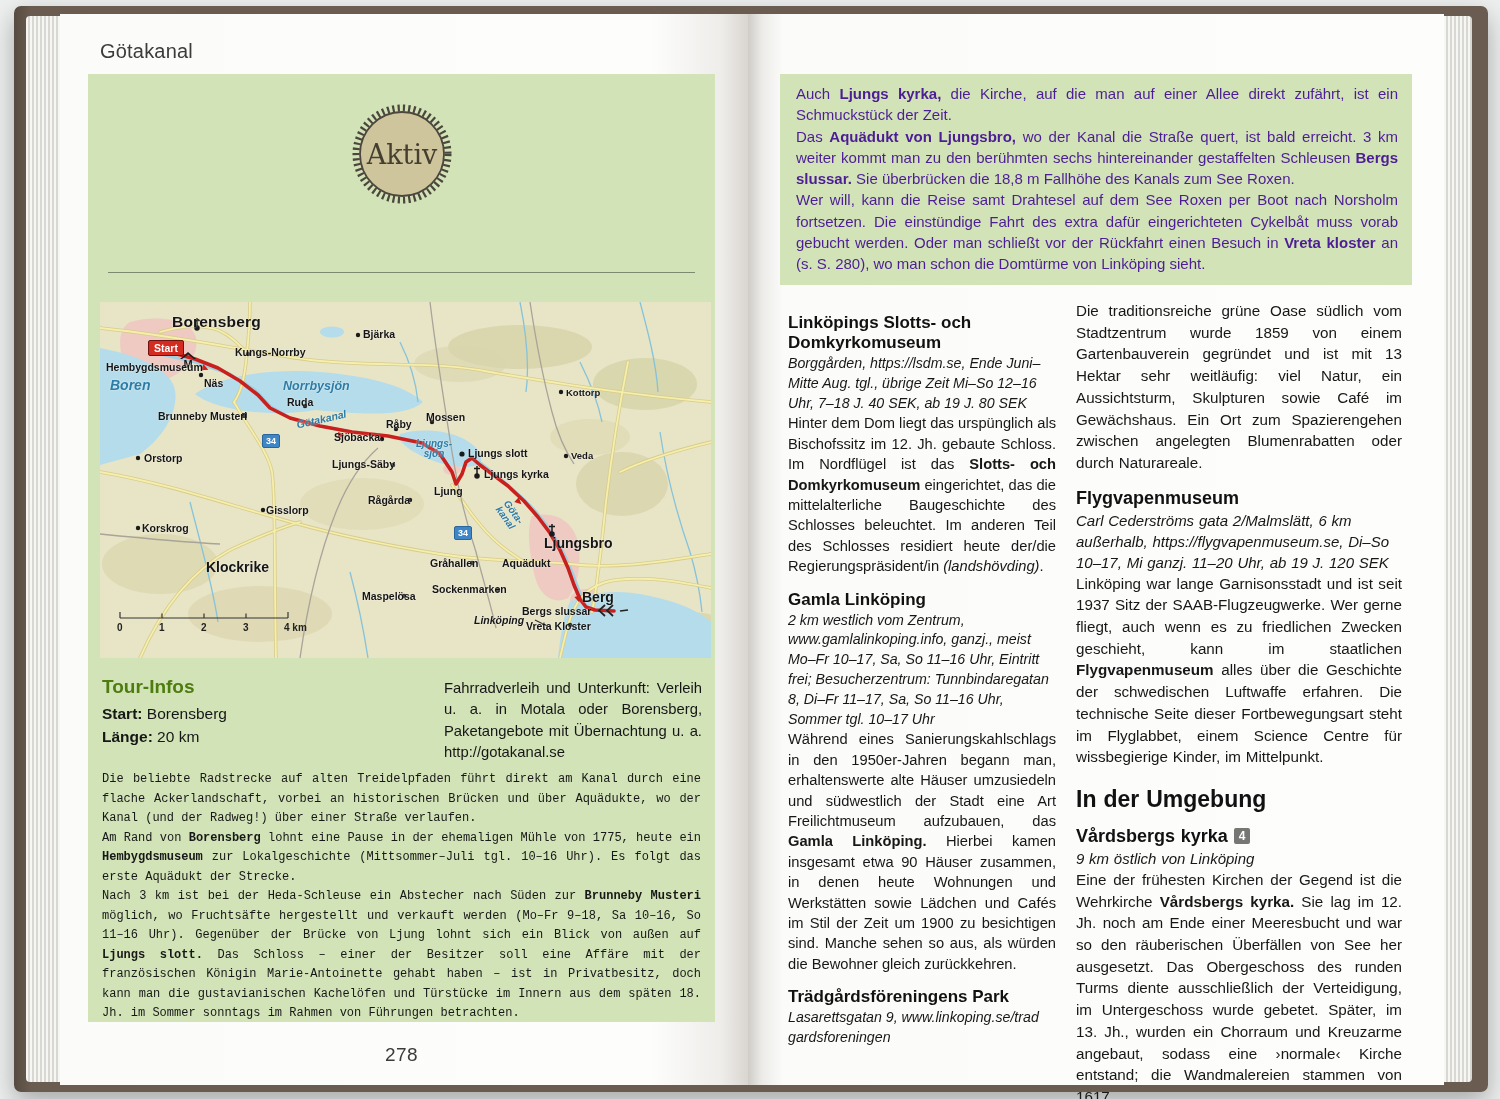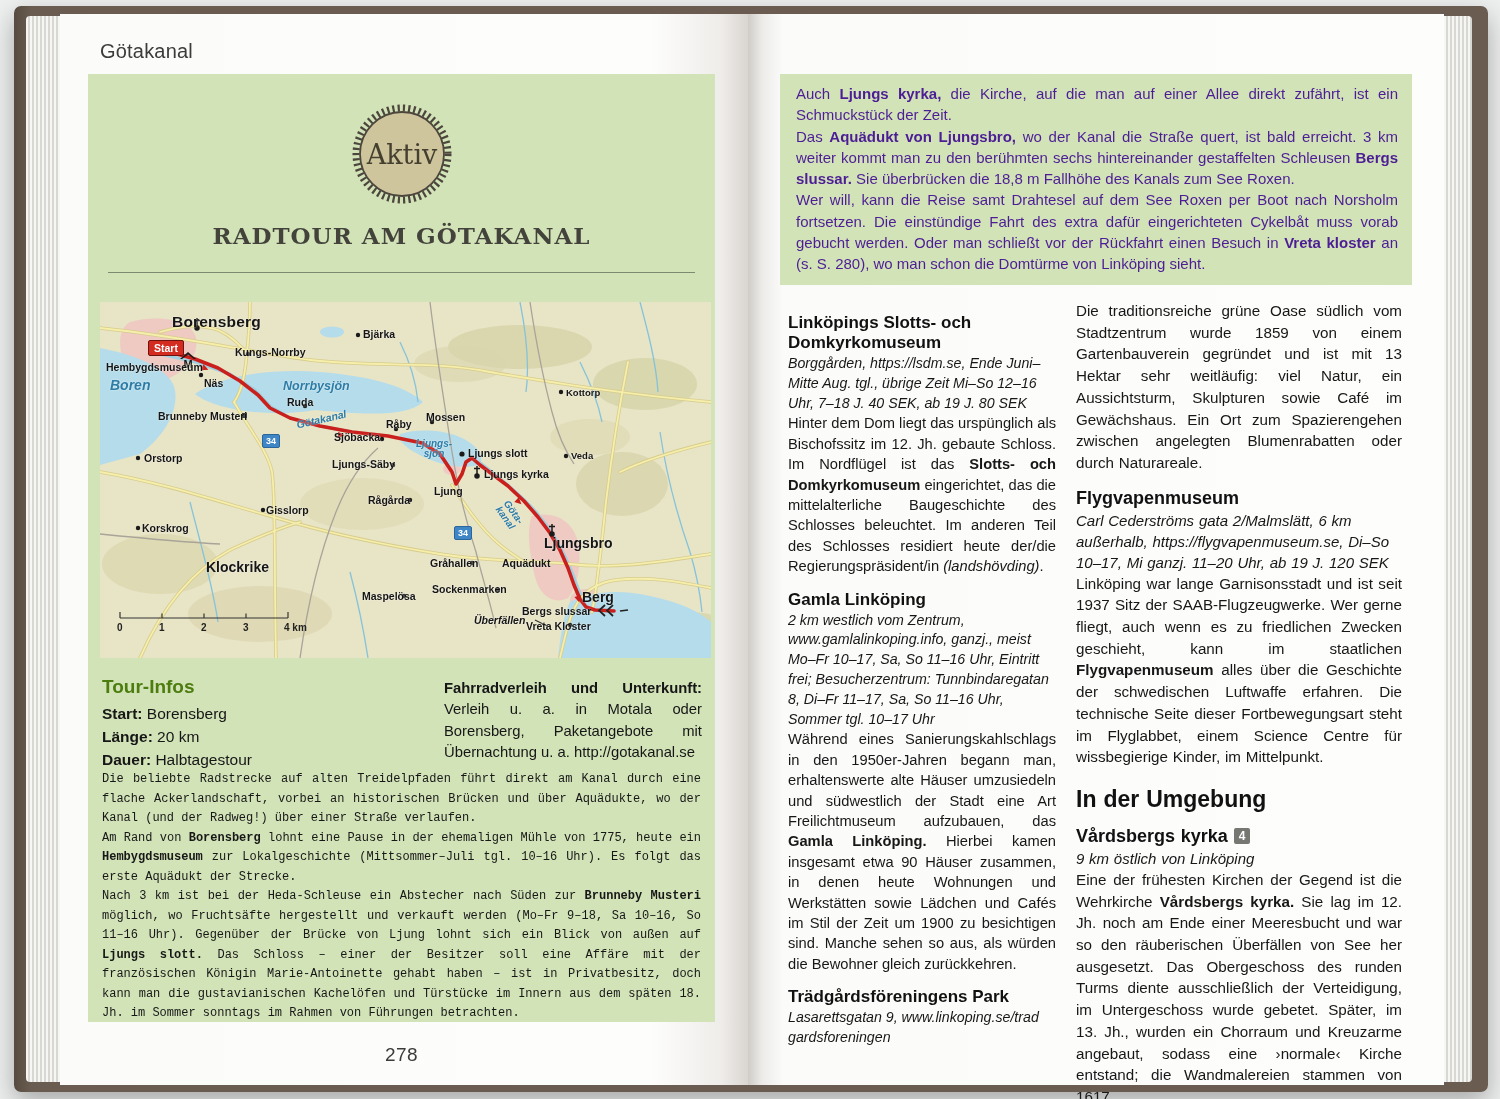--- a/index.html
+++ b/index.html
@@ -97,21 +97,20 @@
   <div class="running-head lh">Götakanal</div>
 
   <div class="greenbox box-l">
     <div class="badge-wrap">
       <svg width="104" height="104" viewBox="0 0 104 104">
         <circle cx="52" cy="52" r="46" fill="none" stroke="#4c463c" stroke-width="7" stroke-dasharray="2.2 3.1"></circle>
         <circle cx="52" cy="52" r="42" fill="#cfc59d" stroke="#4c463c" stroke-width="1.8"></circle>
         <text x="52" y="62" text-anchor="middle" font-family="DejaVu Serif, serif" font-size="27" fill="#453f30">Aktiv</text>
       </svg>
     </div>
-    <div class="box-title">RADTOUR AM GÖTAKANAL</div>
     <div class="box-rule"></div>
 
     <div class="map">
       <svg width="611" height="356" viewBox="0 0 611 356">
         <rect x="0" y="0" width="611" height="356" fill="#e8e4c6"></rect>
 
         <g>
           <ellipse cx="420" cy="45" rx="72" ry="22" fill="#d6d2a6" opacity=".75"></ellipse>
           <ellipse cx="545" cy="82" rx="52" ry="26" fill="#cfd0a0" opacity=".65"></ellipse>
           <ellipse cx="60" cy="262" rx="58" ry="30" fill="#d8d4aa" opacity=".65"></ellipse>
@@ -270,41 +269,40 @@
       <span class="ml water center" style="left:396px;top:203px;font-size:10px;transform:rotate(55deg)">Göta-
 kanal</span>
       <span class="ml md" style="left:444px;top:234px">Ljungsbro</span>
       <span class="ml" style="left:330px;top:256px">Gråhallen</span>
       <span class="ml" style="left:402px;top:256px">Aquädukt</span>
       <span class="ml md" style="left:106px;top:258px">Klockrike</span>
       <span class="ml" style="left:262px;top:289px">Maspelösa</span>
       <span class="ml" style="left:332px;top:282px">Sockenmarken</span>
       <span class="ml md" style="left:482px;top:288px">Berg</span>
       <span class="ml" style="left:422px;top:304px">Bergs slussar</span>
-      <span class="ml ital" style="left:374px;top:313px">Überfällen</span>
+      <span class="ml ital" style="left:374px;top:313px">Linköping</span>
       <span class="ml" style="left:426px;top:319px">Vreta Kloster</span>
 
       <span class="tag-start" style="left:48px;top:38px">Start</span>
       <span class="tag-road" style="left:162px;top:132px">34</span>
       <span class="tag-road" style="left:354px;top:224px">34</span>
 
       <span class="scale-lab" style="left:17px;top:320px">0</span>
       <span class="scale-lab" style="left:59px;top:320px">1</span>
       <span class="scale-lab" style="left:101px;top:320px">2</span>
       <span class="scale-lab" style="left:143px;top:320px">3</span>
       <span class="scale-lab" style="left:184px;top:320px">4 km</span>
     </div>
 
     <div class="tourinfos">
       <div class="ti-head">Tour-Infos</div>
       <div class="ti-row"><b>Start:</b><span> Borensberg</span></div>
       <div class="ti-row"><b>Länge:</b><span> 20 km</span></div>
-      <div class="ti-row"><b>Dauer:</b><span> Halbtagestour</span></div>
-    </div>
-    <div class="rental"><span style="font-weight: bold;">Fahrradverleih und Unterkunft:</span><span> Verleih u. a. in Motala oder Borensberg, Paketangebote mit Übernachtung u. a. http://gotakanal.se</span></div>
+    </div>
+    <div class="rental"><span style="font-weight: normal;">Fahrradverleih und Unterkunft:</span><span> Verleih u. a. in Motala oder Borensberg, Paketangebote mit Übernachtung u. a. http://gotakanal.se</span></div>
 
     <div class="body-copy">
       <p><span>Die beliebte Radstrecke auf alten Treidelpfaden führt direkt am Kanal durch eine flache Ackerlandschaft, vorbei an historischen Brücken und über Aquädukte, wo der Kanal (und der Radweg!) über einer Straße verlaufen.</span></p>
       <p><span>Am Rand von </span><span style="font-weight: bold;">Borensberg</span><span> lohnt eine Pause in der ehemaligen Mühle von 1775, heute ein </span><span style="font-weight: bold;">Hembygdsmuseum</span><span> zur Lokalgeschichte (Mittsommer–Juli tgl. 10–16 Uhr). Es folgt das erste Aquädukt der Strecke.</span></p>
       <p><span>Nach 3 km ist bei der Heda-Schleuse ein Abstecher nach Süden zur </span><span style="font-weight: bold;">Brunneby Musteri</span><span> möglich, wo Fruchtsäfte hergestellt und verkauft werden (Mo–Fr 9–18, Sa 10–16, So 11–16 Uhr). Gegenüber der Brücke von Ljung lohnt sich ein Blick von außen auf </span><span style="font-weight: bold;">Ljungs slott.</span><span> Das Schloss – einer der Besitzer soll eine Affäre mit der französischen Königin Marie-Antoinette gehabt haben – ist in Privatbesitz, doch kann man die gustavianischen Kachelöfen und Türstücke im Innern aus dem späten 18. Jh. im Sommer sonntags im Rahmen von Führungen betrachten.</span></p>
     </div>
   </div>
 
   <div class="pagenum" style="left:28px;width:627px;">278</div>
 </div>

